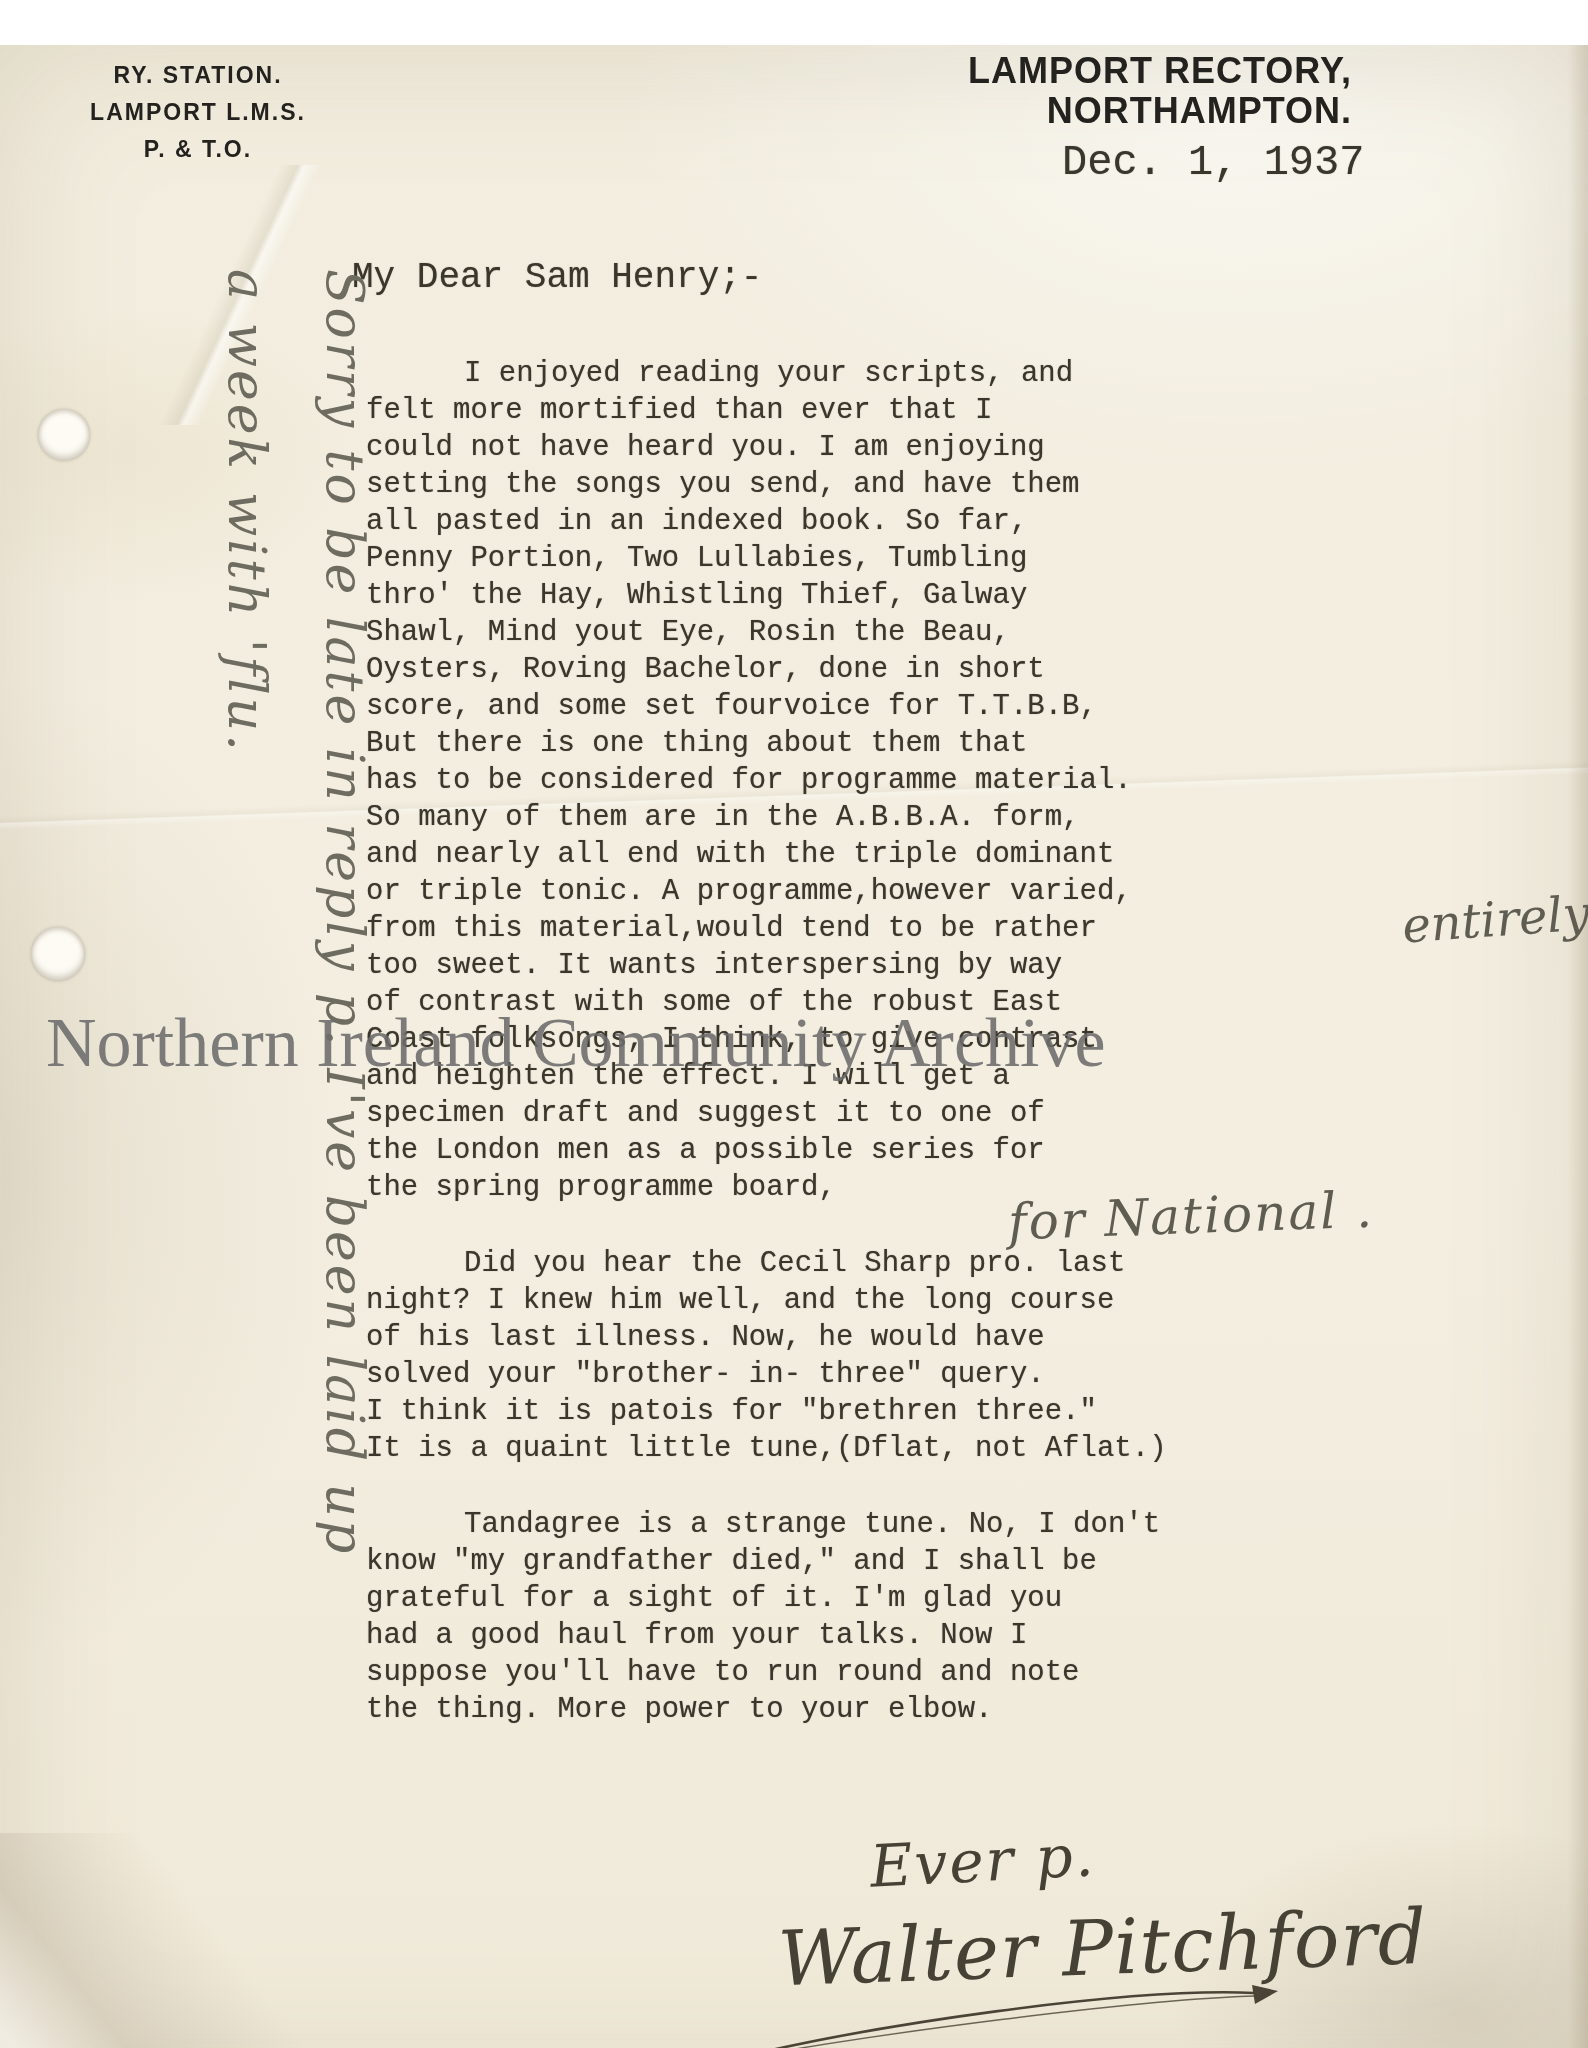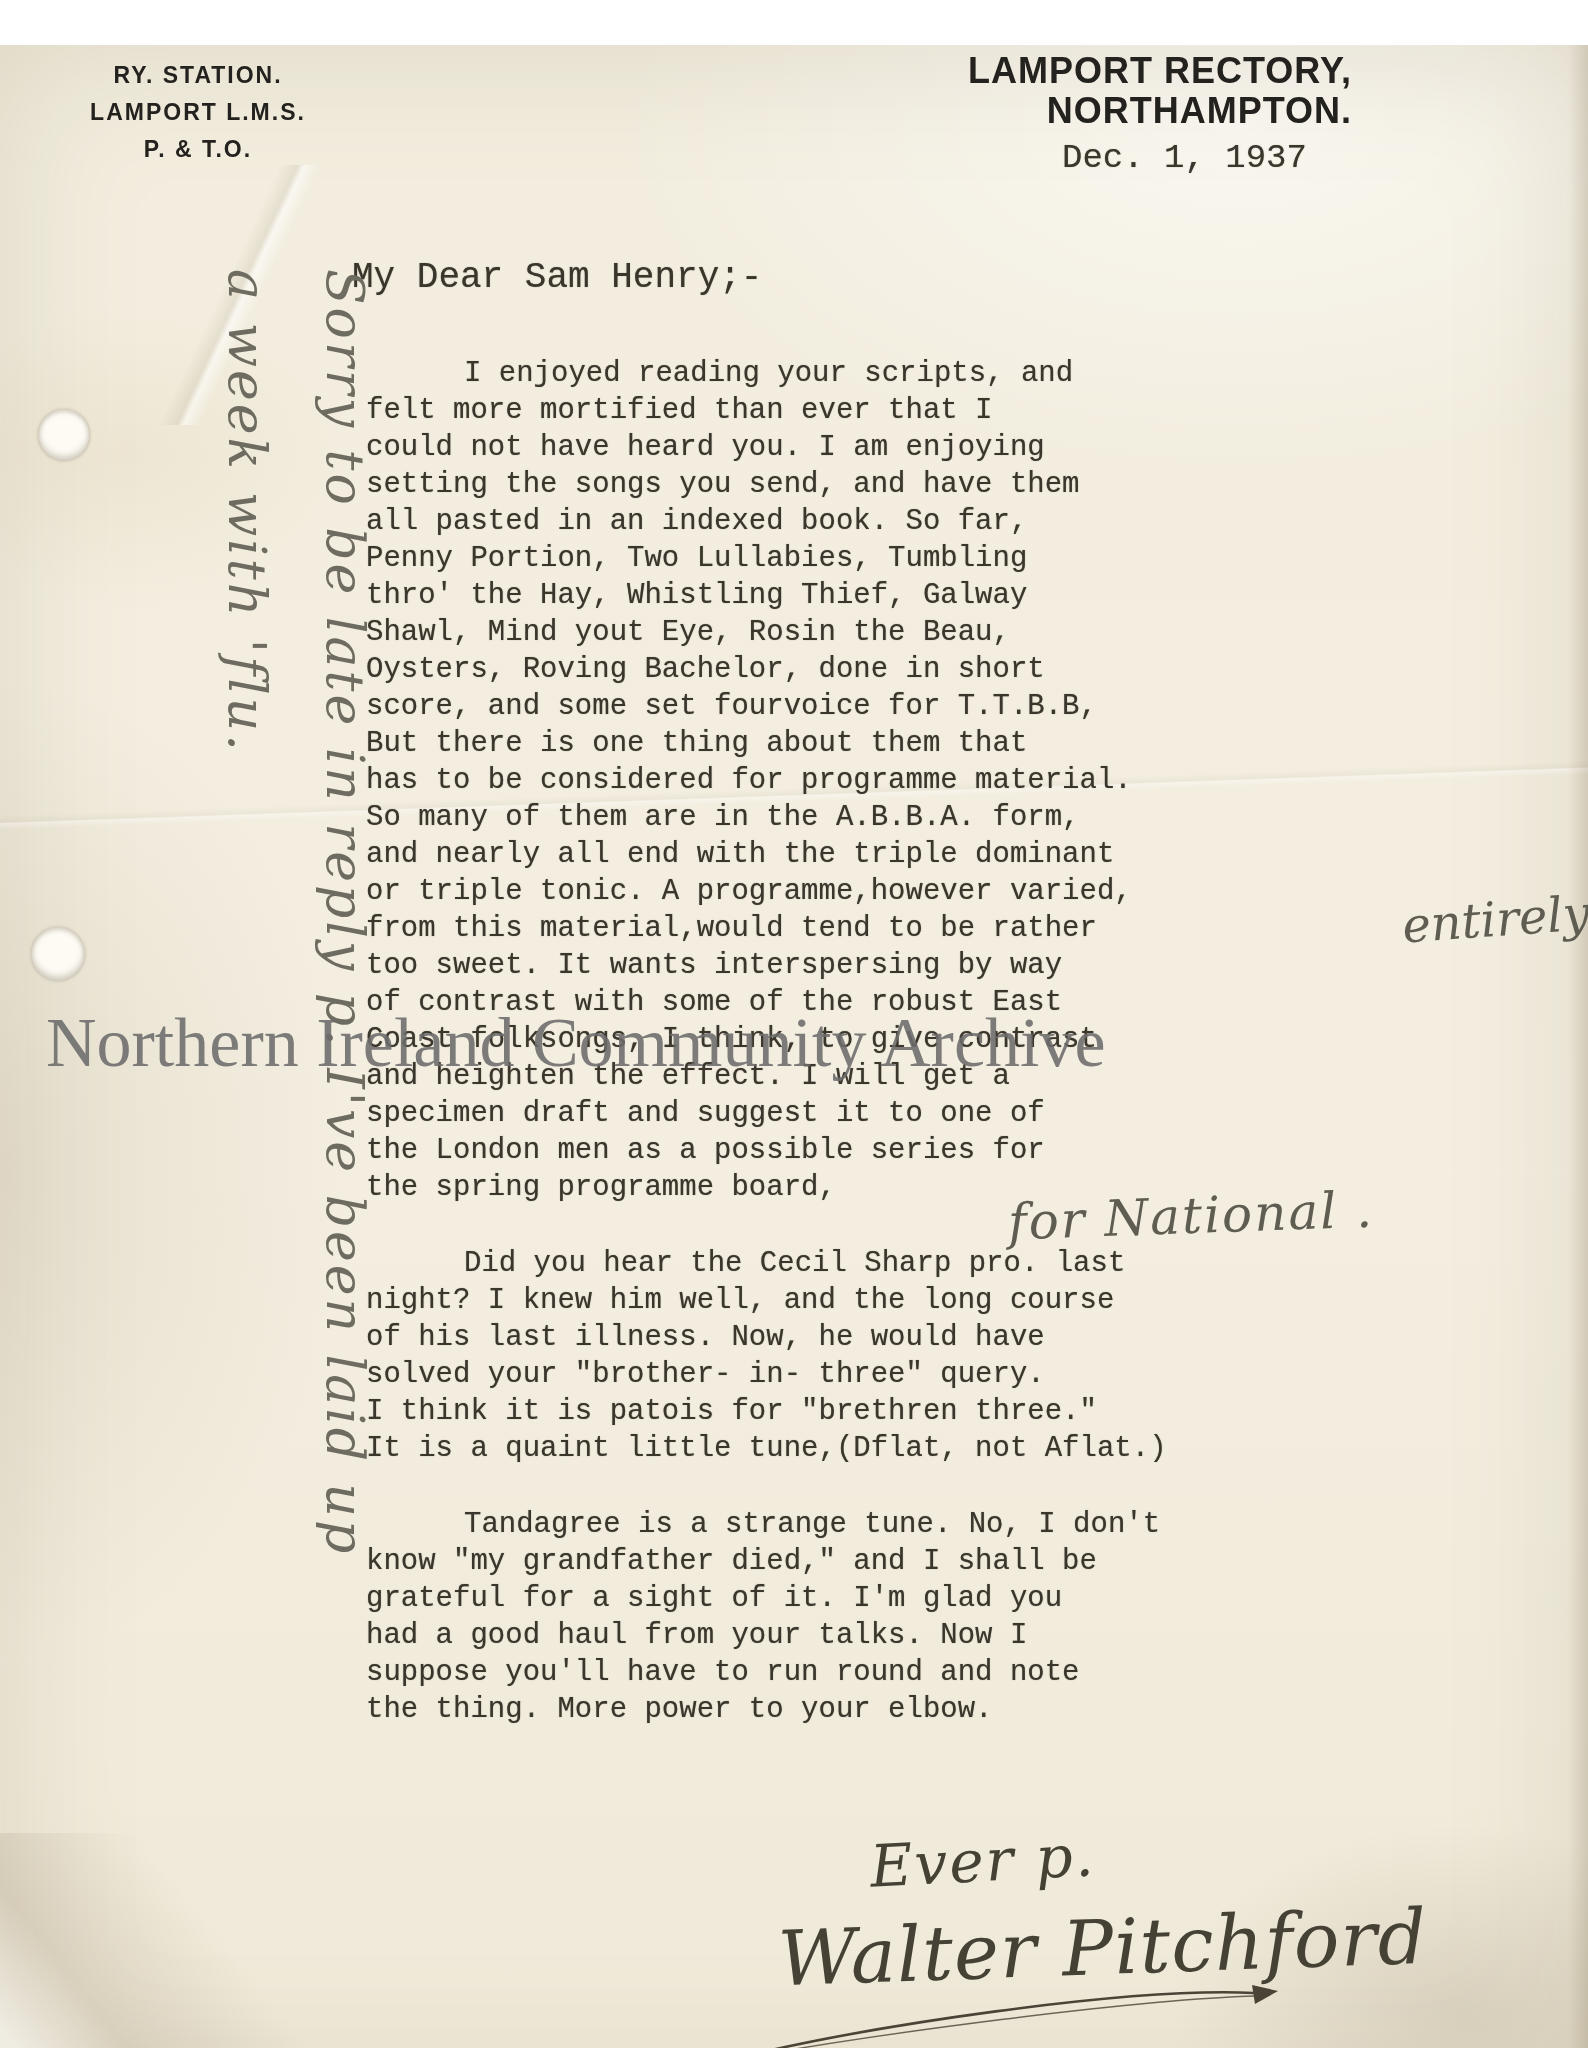--- a/index.html
+++ b/index.html
@@ -65,21 +65,21 @@
     position:absolute;right:236px;top:6px;width:600px;
     text-align:right;color:var(--letterhead-ink,#24221e);
     font-weight:bold;font-size:36px;line-height:40px;letter-spacing:1px;
   }
   
   .typed{
     font-family:"Liberation Mono", monospace;
     color:var(--typed-ink,#3b362c);
     text-shadow:0 0 1px rgba(59,54,44,0.55);
   }
-  .date{position:absolute;left:1062px;top:94px;font-size:34px;}
+  .date{position:absolute;left:1062px;top:94px;font-size:42px;}
   .salutation{position:absolute;left:352px;top:212px;font-size:36px;}
   .body{position:absolute;left:366px;top:310px;font-size:29px;line-height:37px;white-space:nowrap;}
   .paragraph{margin:0 0 39px 0;}
   .line{height:37px;}
   .line.first{padding-left:98px;}
 
   
   .hand{
     font-family:"DejaVu Serif", serif;font-style:italic;
     white-space:nowrap;

